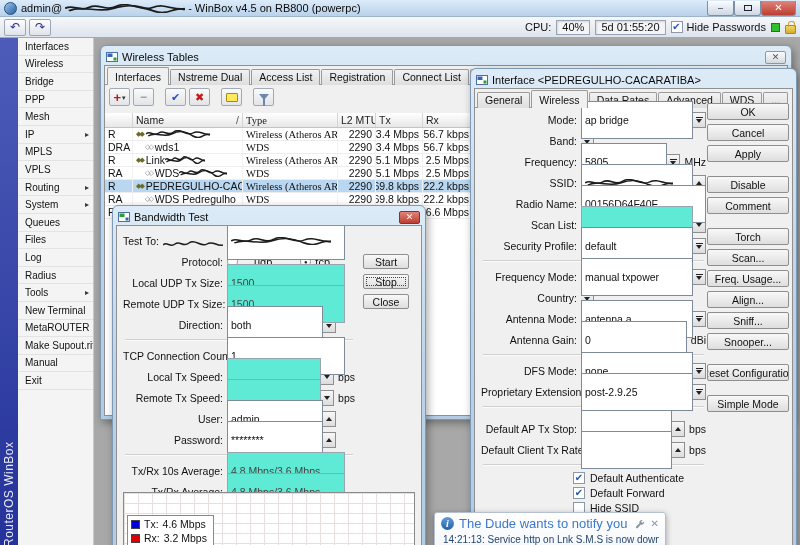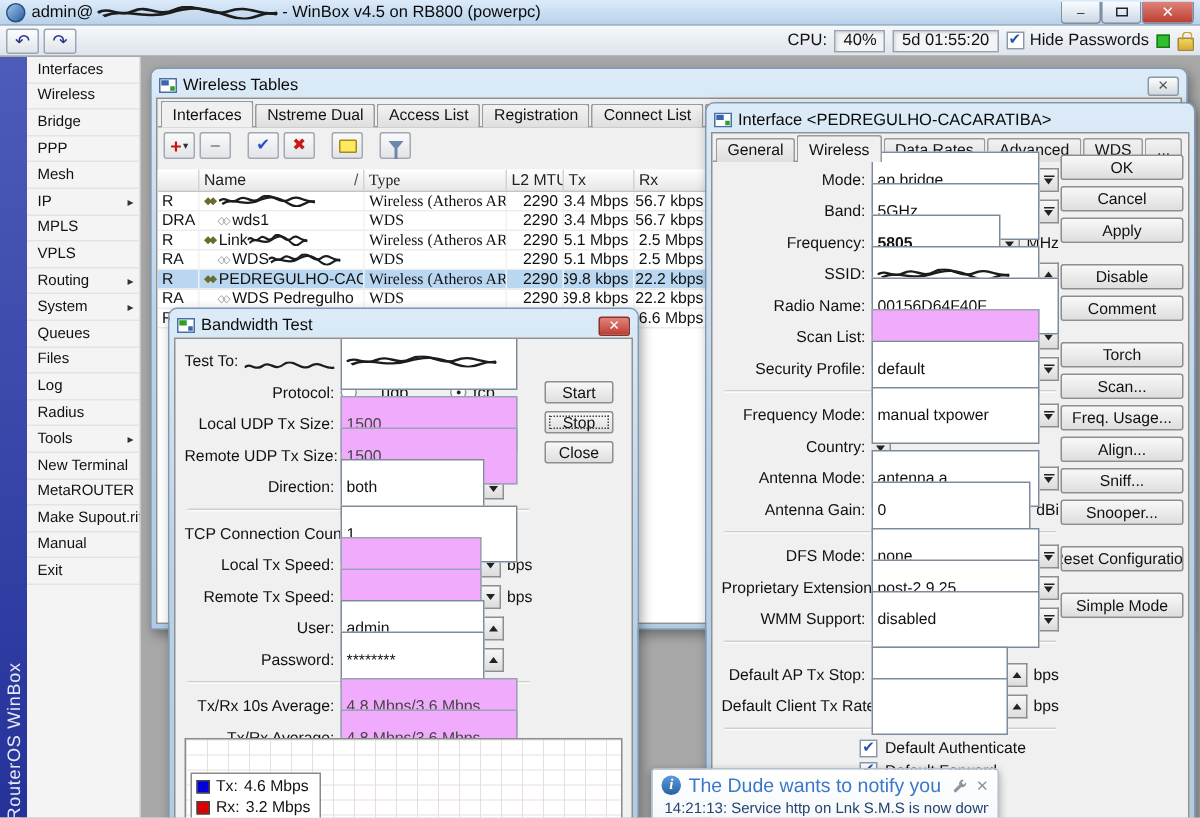--- a/index.html
+++ b/index.html
@@ -77,22 +77,22 @@
   .indent{padding-left:12px;}
   .nmwrap{position:relative;display:inline-flex;align-items:center;}
   .scrib{display:inline-block;}
   .scrib path{stroke:#1c1c1c;fill:none;stroke-width:1.5;}
   .scrib.over{position:absolute;left:0;top:3px;}
 
   
   .frow{display:flex;align-items:center;height:21px;padding:0 4px;}
   .flabel{flex:0 0 auto;text-align:right;padding-right:4px;white-space:nowrap;font-size:10.5px;overflow:hidden;}
   .inp{height:16px;background:#fff;border:1px solid #7d8b9b;font-size:10.5px;padding:18px 3px;display:flex;align-items:center;overflow:hidden;white-space:nowrap;position:relative;}
-  .inp.dis{background:#f0abfc;color:#444;border-color:#98a4b0;}
-  .inp.b{font-weight:bold;}
+  .inp.dis{background:#5eead4;color:#444;border-color:#98a4b0;}
+  .inp.b{font-weight:normal;}
   .abtn{width:13px;height:16px;border:1px solid #8e8e8e;border-left:none;background:linear-gradient(#f8f8f8,#dcdcdc);display:flex;flex-direction:column;align-items:center;justify-content:center;flex:0 0 auto;}
   .abtn .bar{width:7px;height:1px;background:#222;margin-bottom:1px;}
   .tri-d{width:0;height:0;border-left:3px solid transparent;border-right:3px solid transparent;border-top:4px solid #222;}
   .tri-u{width:0;height:0;border-left:3px solid transparent;border-right:3px solid transparent;border-bottom:4px solid #222;}
   .suffix{margin-left:4px;font-size:10.5px;white-space:nowrap;}
   .sep{height:2px;border-top:1px solid #cfcfcf;border-bottom:1px solid #fbfbfb;margin:4px 6px;}
   .btn{height:17px;border:1px solid #8e8e8e;border-radius:2px;background:linear-gradient(#f8f8f8,#dedede);display:flex;align-items:center;justify-content:center;font-size:10.5px;white-space:nowrap;overflow:hidden;padding:0 2px;}
   .btn.focus{outline:1px dotted #444;outline-offset:-4px;}
   .ckrow{display:flex;align-items:center;height:15px;padding-left:96px;gap:5px;font-size:10.5px;}
   .radio{width:11px;height:11px;border:1px solid #8a98a8;border-radius:50%;background:#fff;display:flex;align-items:center;justify-content:center;font-size:6px;color:#222;line-height:1;}
@@ -575,21 +575,20 @@
           <div class="frow">
             <span class="flabel">Mode:</span>
             <span class="inp">ap bridge</span>
             <span class="abtn">
                 <i class="bar"></i>
                 <i class="tri-d"></i>
               </span>
           </div>
           <div class="frow">
             <span class="flabel">Band:</span>
-            <span class="inp">5GHz</span>
             <span class="abtn">
                 <i class="bar"></i>
                 <i class="tri-d"></i>
               </span>
           </div>
           <div class="frow">
             <span class="flabel">Frequency:</span>
             <span class="inp b">5805</span>
             <span class="abtn">
                 <i class="bar"></i>
@@ -662,28 +661,20 @@
             <span class="flabel">DFS Mode:</span>
             <span class="inp">none</span>
             <span class="abtn">
                 <i class="bar"></i>
                 <i class="tri-d"></i>
               </span>
           </div>
           <div class="frow">
             <span class="flabel">Proprietary Extensions:</span>
             <span class="inp">post-2.9.25</span>
-            <span class="abtn">
-                <i class="bar"></i>
-                <i class="tri-d"></i>
-              </span>
-          </div>
-          <div class="frow">
-            <span class="flabel">WMM Support:</span>
-            <span class="inp">disabled</span>
             <span class="abtn">
                 <i class="bar"></i>
                 <i class="tri-d"></i>
               </span>
           </div>
           <div class="sep"></div>
           <div style="height:6px"></div>
           <div class="frow">
             <span class="flabel">Default AP Tx Stop:</span>
             <span class="inp"></span>

